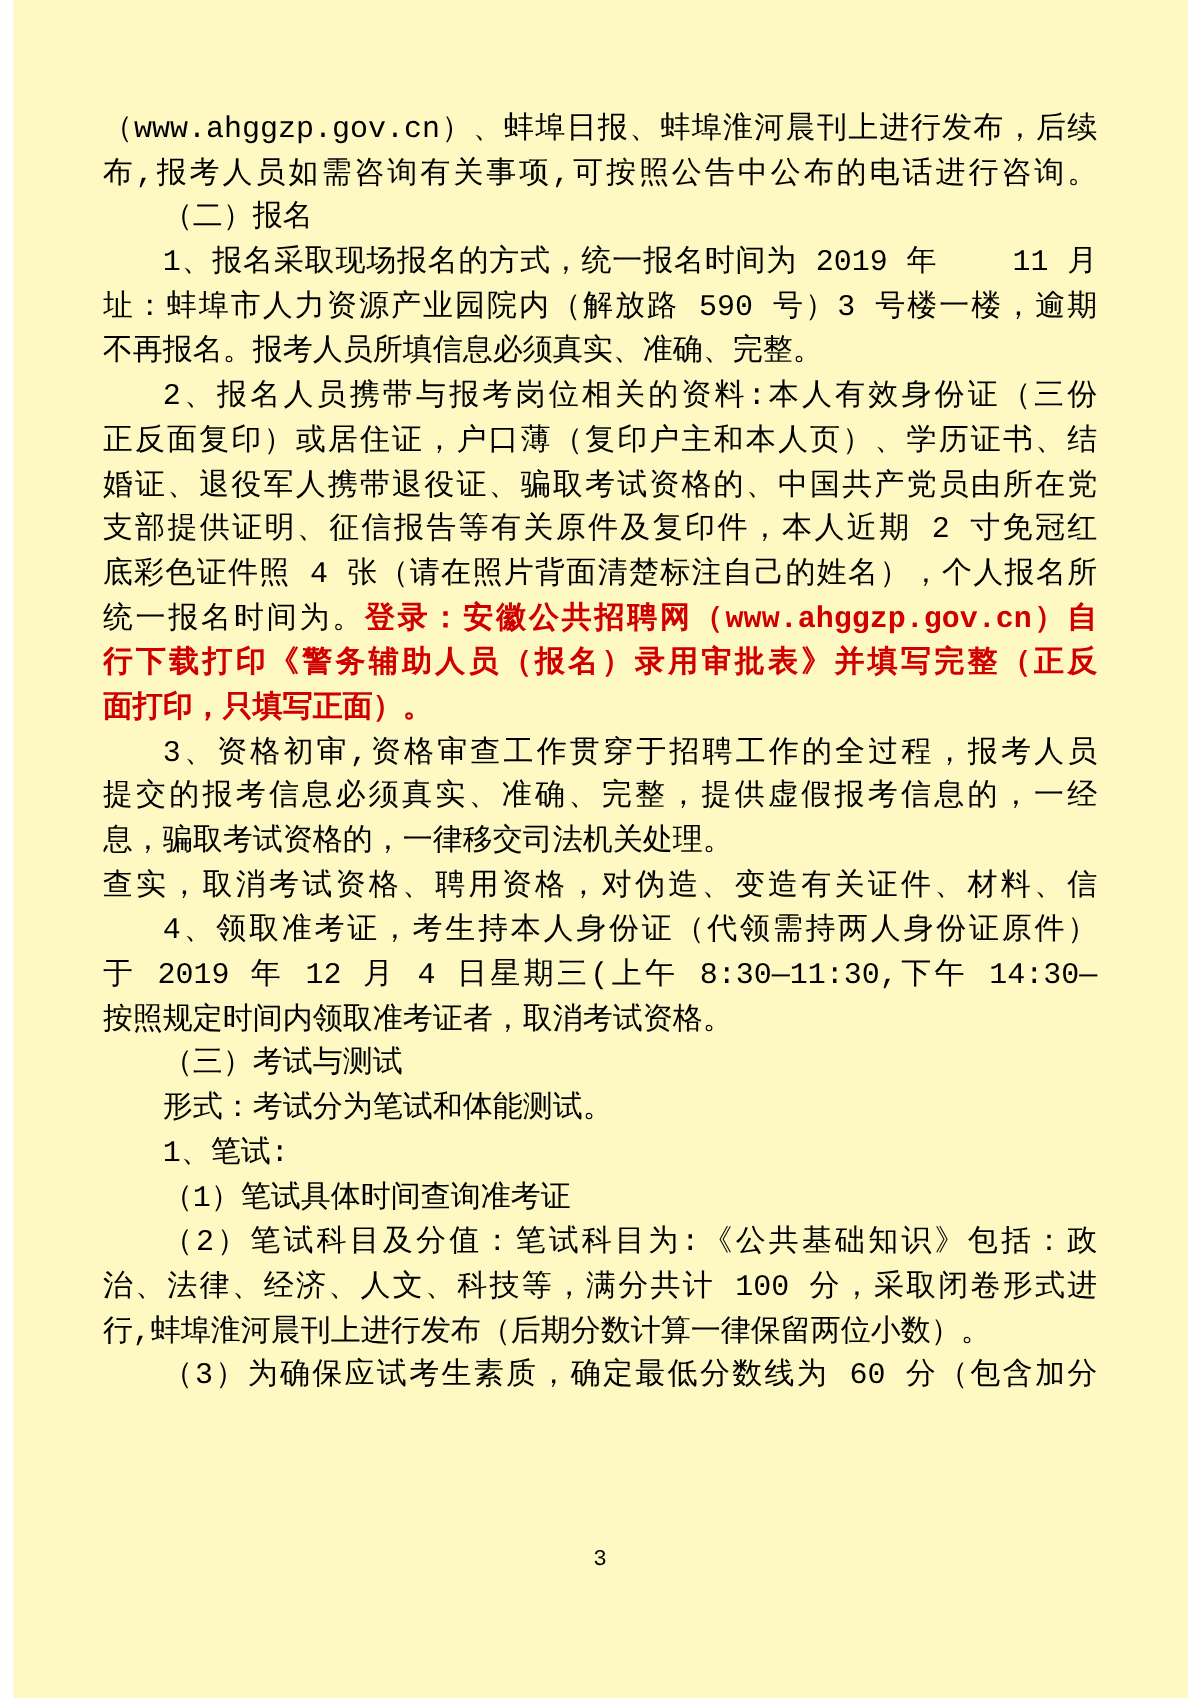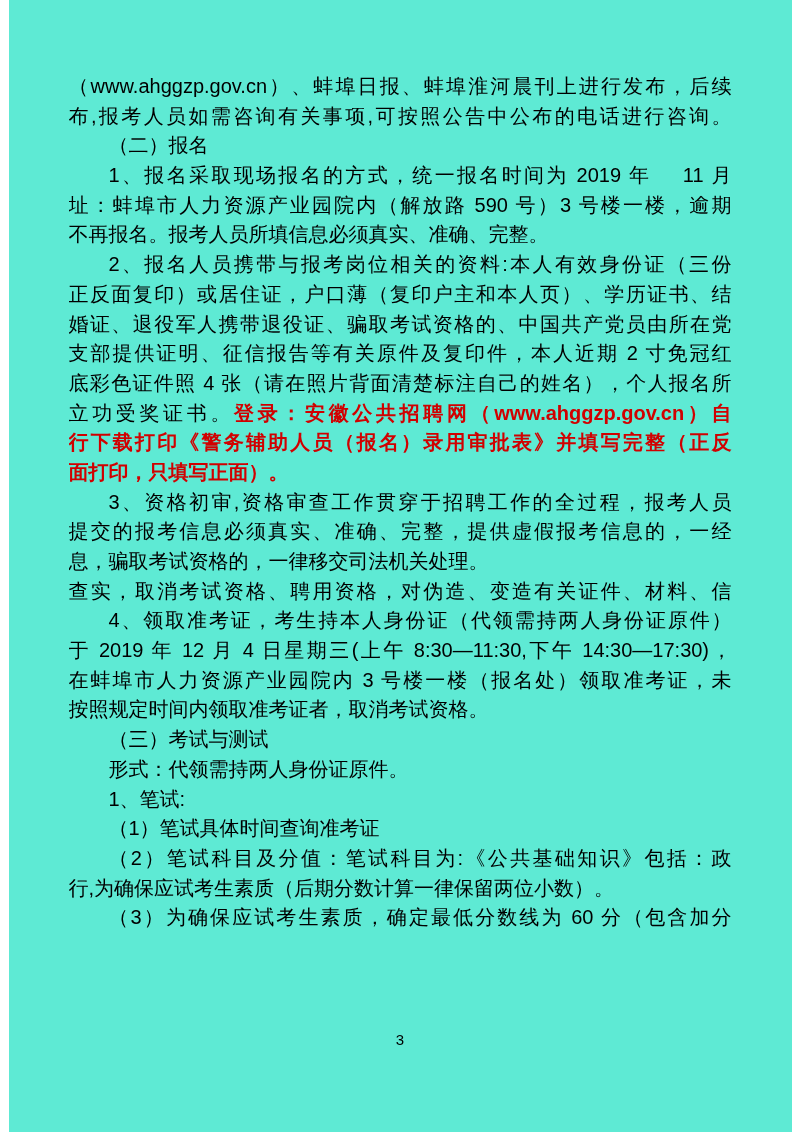--- a/index.html
+++ b/index.html
@@ -5,23 +5,23 @@
   html, body {
     margin: 0;
     padding: 0;
     background: #ffffff;
   }
   .page {
     position: relative;
     width: 783px;
     height: 1132px;
     margin: 0 auto;
-    background: #5eead4;
+    background: #fef9c3;
     overflow: hidden;
-    font-family: Liberation Sans, sans-serif;
+    font-family: Liberation Mono, monospace;
     color: #000000;
   }
   .doc-body {
     position: absolute;
     top: 72px;
     left: 60px;
     right: 60px;
   }
   .line {
     font-size: 20px;
@@ -65,33 +65,33 @@
       <div class="line fill"><span class="run-normal">布,报考人员如需咨询有关事项,可按照公告中公布的电话进行咨询。</span></div>
       <div class="line indent"><span class="run-normal">（二）报名</span></div>
       <div class="line indent fill"><span class="run-normal">1、报名采取现场报名的方式，统一报名时间为 2019 年    11 月</span></div>
       <div class="line fill"><span class="run-normal">址：蚌埠市人力资源产业园院内（解放路 590 号）3 号楼一楼，逾期</span></div>
       <div class="line"><span class="run-normal">不再报名。报考人员所填信息必须真实、准确、完整。</span></div>
       <div class="line indent fill"><span class="run-normal">2、报名人员携带与报考岗位相关的资料:本人有效身份证（三份</span></div>
       <div class="line fill"><span class="run-normal">正反面复印）或居住证，户口薄（复印户主和本人页）、学历证书、结</span></div>
       <div class="line fill"><span class="run-normal">婚证、退役军人携带退役证、骗取考试资格的、中国共产党员由所在党</span></div>
       <div class="line fill"><span class="run-normal">支部提供证明、征信报告等有关原件及复印件，本人近期 2 寸免冠红</span></div>
       <div class="line fill"><span class="run-normal">底彩色证件照 4 张（请在照片背面清楚标注自己的姓名），个人报名所</span></div>
-      <div class="line fill"><span class="run-normal">立功受奖证书。</span><span class="run-red">登录：安徽公共招聘网（www.ahggzp.gov.cn）自</span></div>
+      <div class="line fill"><span class="run-normal">统一报名时间为。</span><span class="run-red">登录：安徽公共招聘网（www.ahggzp.gov.cn）自</span></div>
       <div class="line fill"><span class="run-red">行下载打印《警务辅助人员（报名）录用审批表》并填写完整（正反</span></div>
       <div class="line"><span class="run-red">面打印，只填写正面）。</span></div>
       <div class="line indent fill"><span class="run-normal">3、资格初审,资格审查工作贯穿于招聘工作的全过程，报考人员</span></div>
       <div class="line fill"><span class="run-normal">提交的报考信息必须真实、准确、完整，提供虚假报考信息的，一经</span></div>
       <div class="line"><span class="run-normal">息，骗取考试资格的，一律移交司法机关处理。</span></div>
       <div class="line fill"><span class="run-normal">查实，取消考试资格、聘用资格，对伪造、变造有关证件、材料、信</span></div>
       <div class="line indent fill"><span class="run-normal">4、领取准考证，考生持本人身份证（代领需持两人身份证原件）</span></div>
       <div class="line fill"><span class="run-normal">于 2019 年 12 月 4 日星期三(上午 8:30—11:30,下午 14:30—17:30)，</span></div>
-      <div class="line fill"><span class="run-normal">在蚌埠市人力资源产业园院内 3 号楼一楼（报名处）领取准考证，未</span></div>
       <div class="line"><span class="run-normal">按照规定时间内领取准考证者，取消考试资格。</span></div>
       <div class="line indent"><span class="run-normal">（三）考试与测试</span></div>
-      <div class="line indent"><span class="run-normal">形式：代领需持两人身份证原件。</span></div>
+      <div class="line indent"><span class="run-normal">形式：考试分为笔试和体能测试。</span></div>
       <div class="line indent"><span class="run-normal">1、笔试:</span></div>
       <div class="line indent"><span class="run-normal">（1）笔试具体时间查询准考证</span></div>
       <div class="line indent fill"><span class="run-normal">（2）笔试科目及分值：笔试科目为:《公共基础知识》包括：政</span></div>
-      <div class="line"><span class="run-normal">行,为确保应试考生素质（后期分数计算一律保留两位小数）。</span></div>
+      <div class="line fill"><span class="run-normal">治、法律、经济、人文、科技等，满分共计 100 分，采取闭卷形式进</span></div>
+      <div class="line"><span class="run-normal">行,蚌埠淮河晨刊上进行发布（后期分数计算一律保留两位小数）。</span></div>
       <div class="line indent fill"><span class="run-normal">（3）为确保应试考生素质，确定最低分数线为 60 分（包含加分</span></div>
     </div>
   <div class="page-number">3</div>
 </div>
 
 </body></html>

